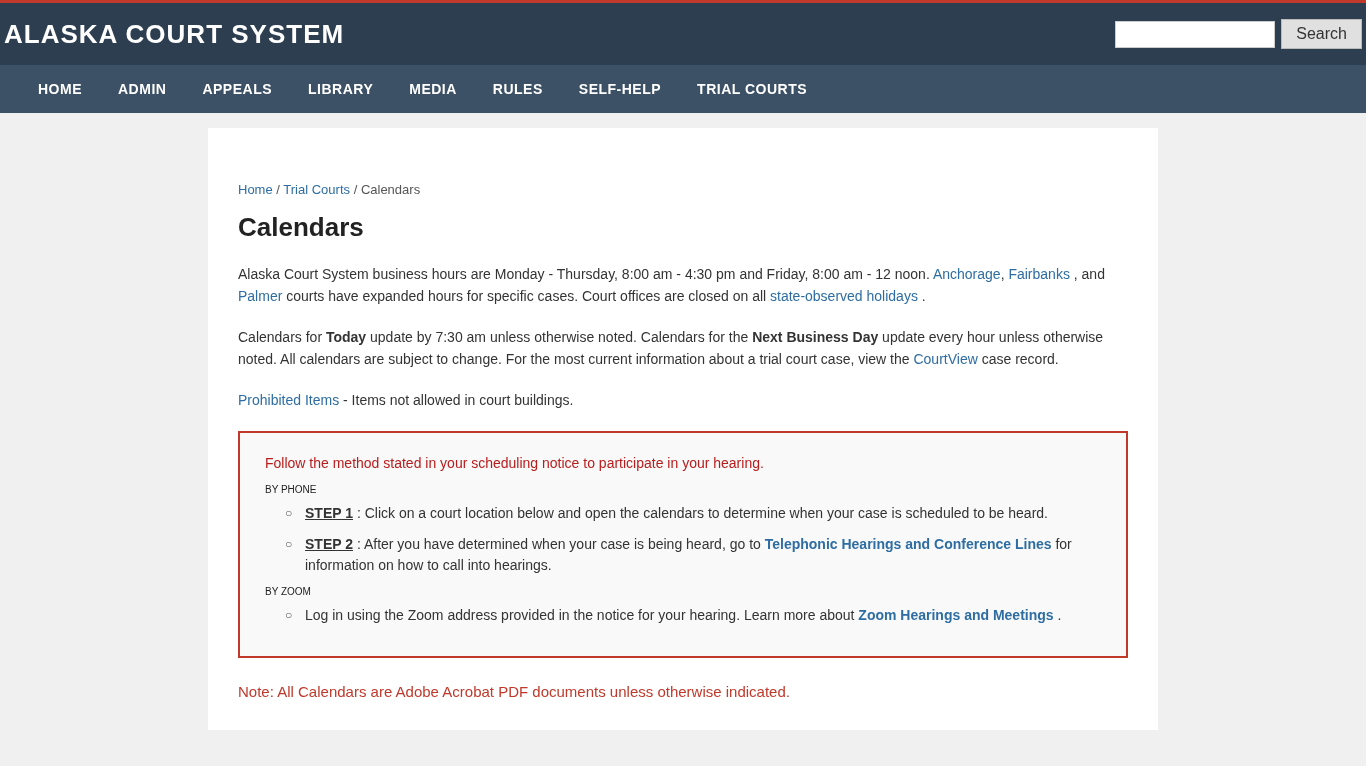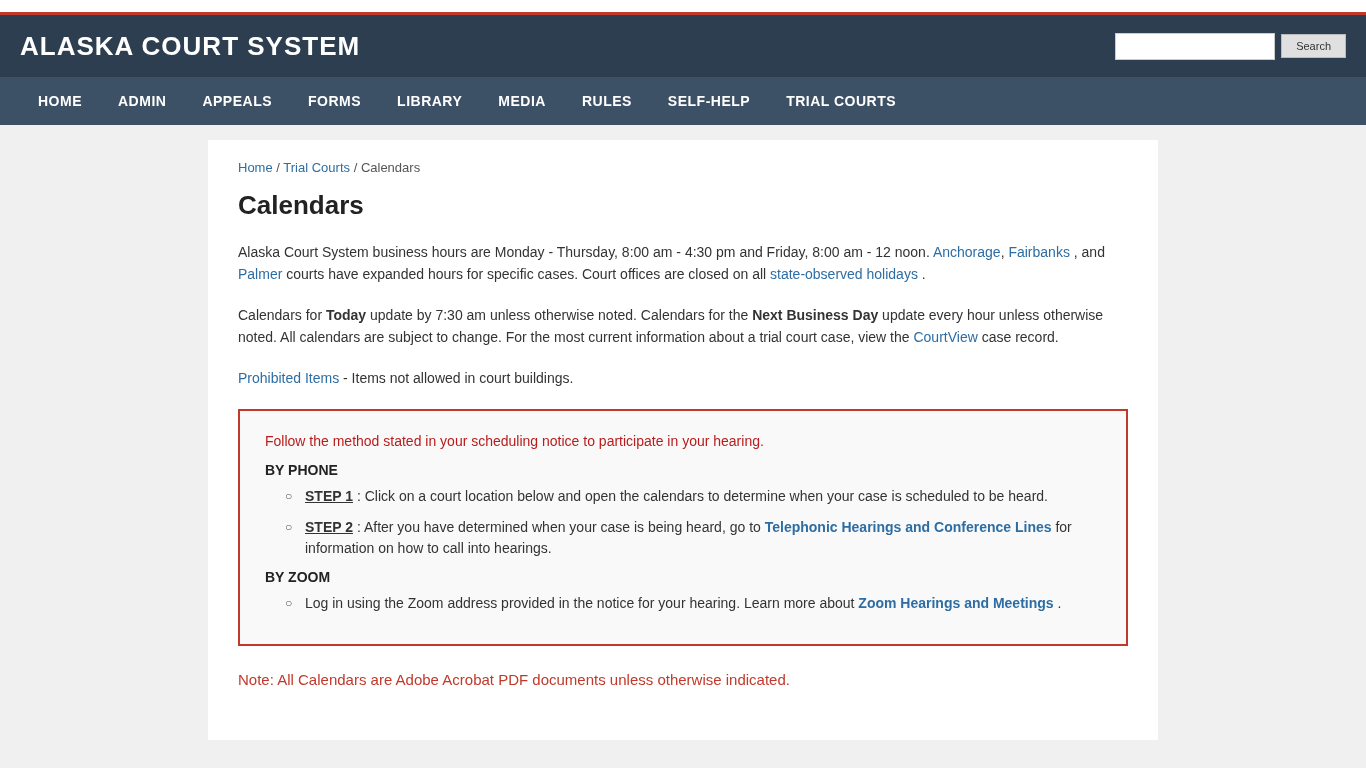--- a/index.html
+++ b/index.html
@@ -1,27 +1,26 @@
 <!DOCTYPE html>
 <html><head>
   <meta charset="utf-8">
   <style>
     * { margin: 0; padding: 0; box-sizing: border-box; }
     body { font-family: Arial, sans-serif; font-size: 14px; color: #333; background: #fff; }
 
     
     #top-header {
       background: #2d3e50;
-      padding: 0 20px;
+      padding: 0 4px;
       display: flex;
       align-items: center;
       justify-content: space-between;
       min-height: 65px;
       border-top: 3px solid #c0392b;
-      margin-top: 12px;
     }
     #site-title {
       color: #fff;
       font-size: 26px;
       font-weight: bold;
       letter-spacing: 1px;
     }
     #search-form {
       display: flex;
       align-items: center;
@@ -32,21 +31,21 @@
       padding: 5px 8px;
       font-size: 13px;
       border: 1px solid #ccc;
       background: #fff;
     }
     #search-button {
       padding: 5px 14px;
       background: #e0e0e0;
       border: 1px solid #bbb;
       cursor: pointer;
-      font-size: 11px;
+      font-size: 16px;
       color: #333;
     }
 
     
     #main-nav {
       background: #3d5166;
       display: flex;
       align-items: center;
       padding: 0 20px;
     }
@@ -73,20 +72,21 @@
       margin: 0 auto;
       padding: 20px 30px 30px;
       min-height: 600px;
     }
 
     
     #breadcrumb {
       font-size: 13px;
       margin-bottom: 15px;
       color: #555;
+      margin-top: 34px;
     }
     #breadcrumb a { color: #2d6da3; text-decoration: none; }
     #breadcrumb span { color: #555; }
 
     
     #page-title {
       font-size: 26px;
       font-weight: bold;
       color: #222;
       margin-bottom: 20px;
@@ -117,22 +117,22 @@
       font-size: 16px;
       font-weight: bold;
       text-align: center;
       margin-bottom: 12px;
     }
     #steps-intro {
       line-height: 1.5;
       color: #b91c1c;
     }
     .steps-section-title {
-      font-weight: bold;
-      font-size: 14px;
+      font-weight: normal;
+      font-size: 10px;
       margin-bottom: 8px;
       margin-top: 10px;
       color: #222;
     }
     .steps-list {
       list-style: none;
       margin-left: 20px;
       margin-bottom: 10px;
     }
     .steps-list li {
@@ -170,21 +170,20 @@
     <input id="search-input" type="text" style="">
     <button id="search-button">Search</button>
   </div>
 </div>
 
 <nav id="main-nav">
 
 <a class="nav-item" href="#">HOME</a>
     <a class="nav-item" href="#">ADMIN</a>
     <a class="nav-item" href="#">APPEALS</a>
-    <a class="nav-item" href="#">FORMS</a>
     <a class="nav-item" href="#">LIBRARY</a>
     <a class="nav-item" href="#">MEDIA</a>
     <a class="nav-item" href="#">RULES</a>
     <a class="nav-item" href="#">SELF-HELP</a>
     <a class="nav-item" href="#">TRIAL COURTS</a>
   </nav>
 
 <div id="page-wrapper">
   <div id="content-area">
 

